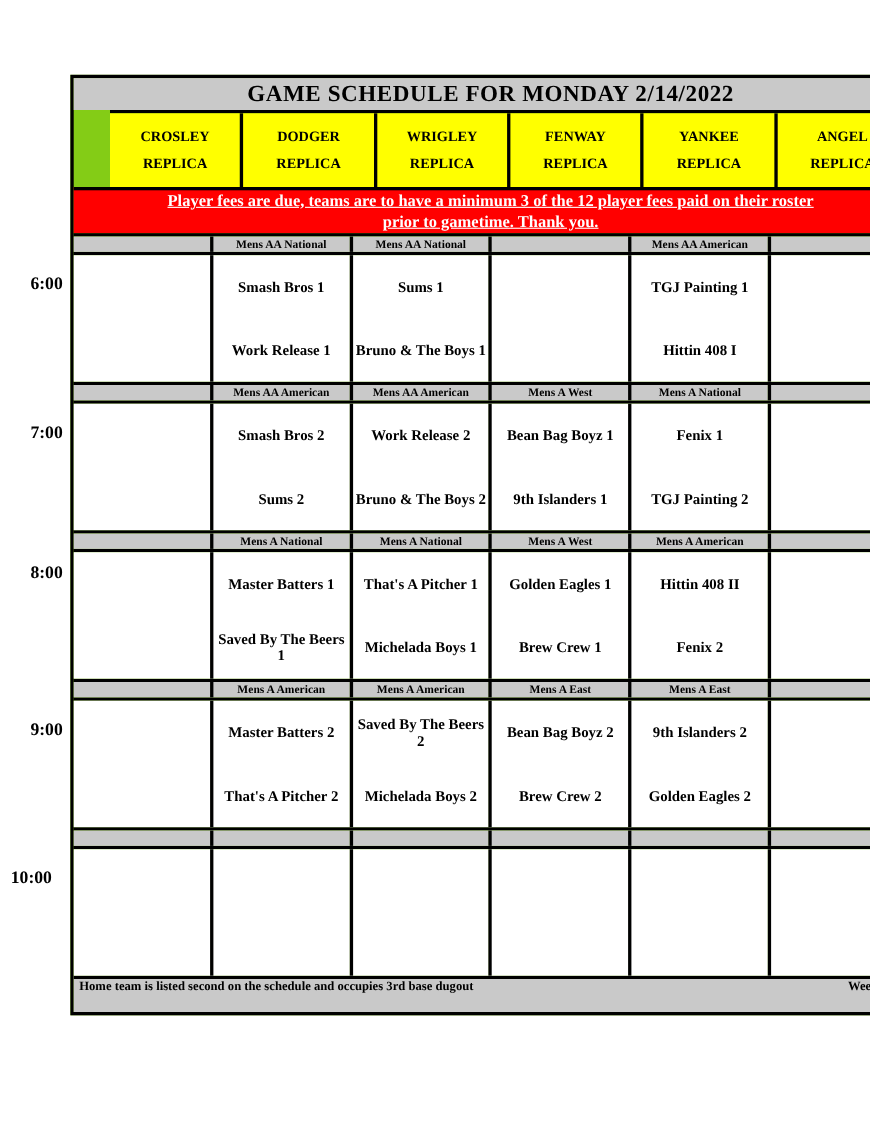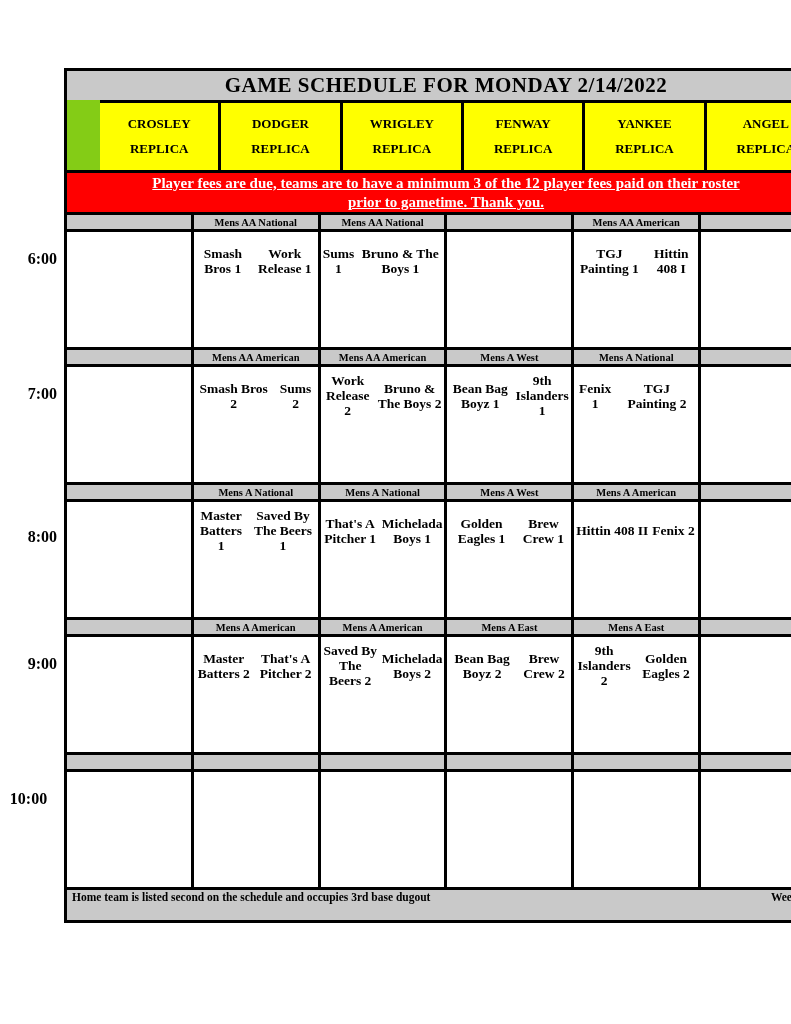--- a/index.html
+++ b/index.html
@@ -62,20 +62,21 @@
     align-items: center;
     justify-content: center;
     font-size: 10.5px;
     white-space: nowrap;
     overflow: hidden;
   }
   .game-row { height: 118px; }
   .game-cell {
     background: #ffffff;
     display: flex;
+    flex-direction: column;
   }
   .team {
     height: 50%;
     display: flex;
     align-items: center;
     justify-content: center;
     text-align: center;
     font-size: 13.5px;
     line-height: 15px;
     padding: 0 2px;
@@ -90,21 +91,21 @@
   }
   .time-label {
     position: absolute;
     left: 0;
     width: 57px;
     text-align: right;
     font-size: 16px;
   }
   .time-0 { top: 250px; }
   .time-1 { top: 385px; }
-  .time-2 { top: 528px; }
+  .time-2 { top: 512px; }
   .time-3 { top: 655px; }
   .time-4 { top: 790px; text-align: center; }
 </style>
 </head>
 <body>
 
 <div class="page">
 
   <div class="time-label time-0">6:00</div>
   <div class="time-label time-1">7:00</div>

